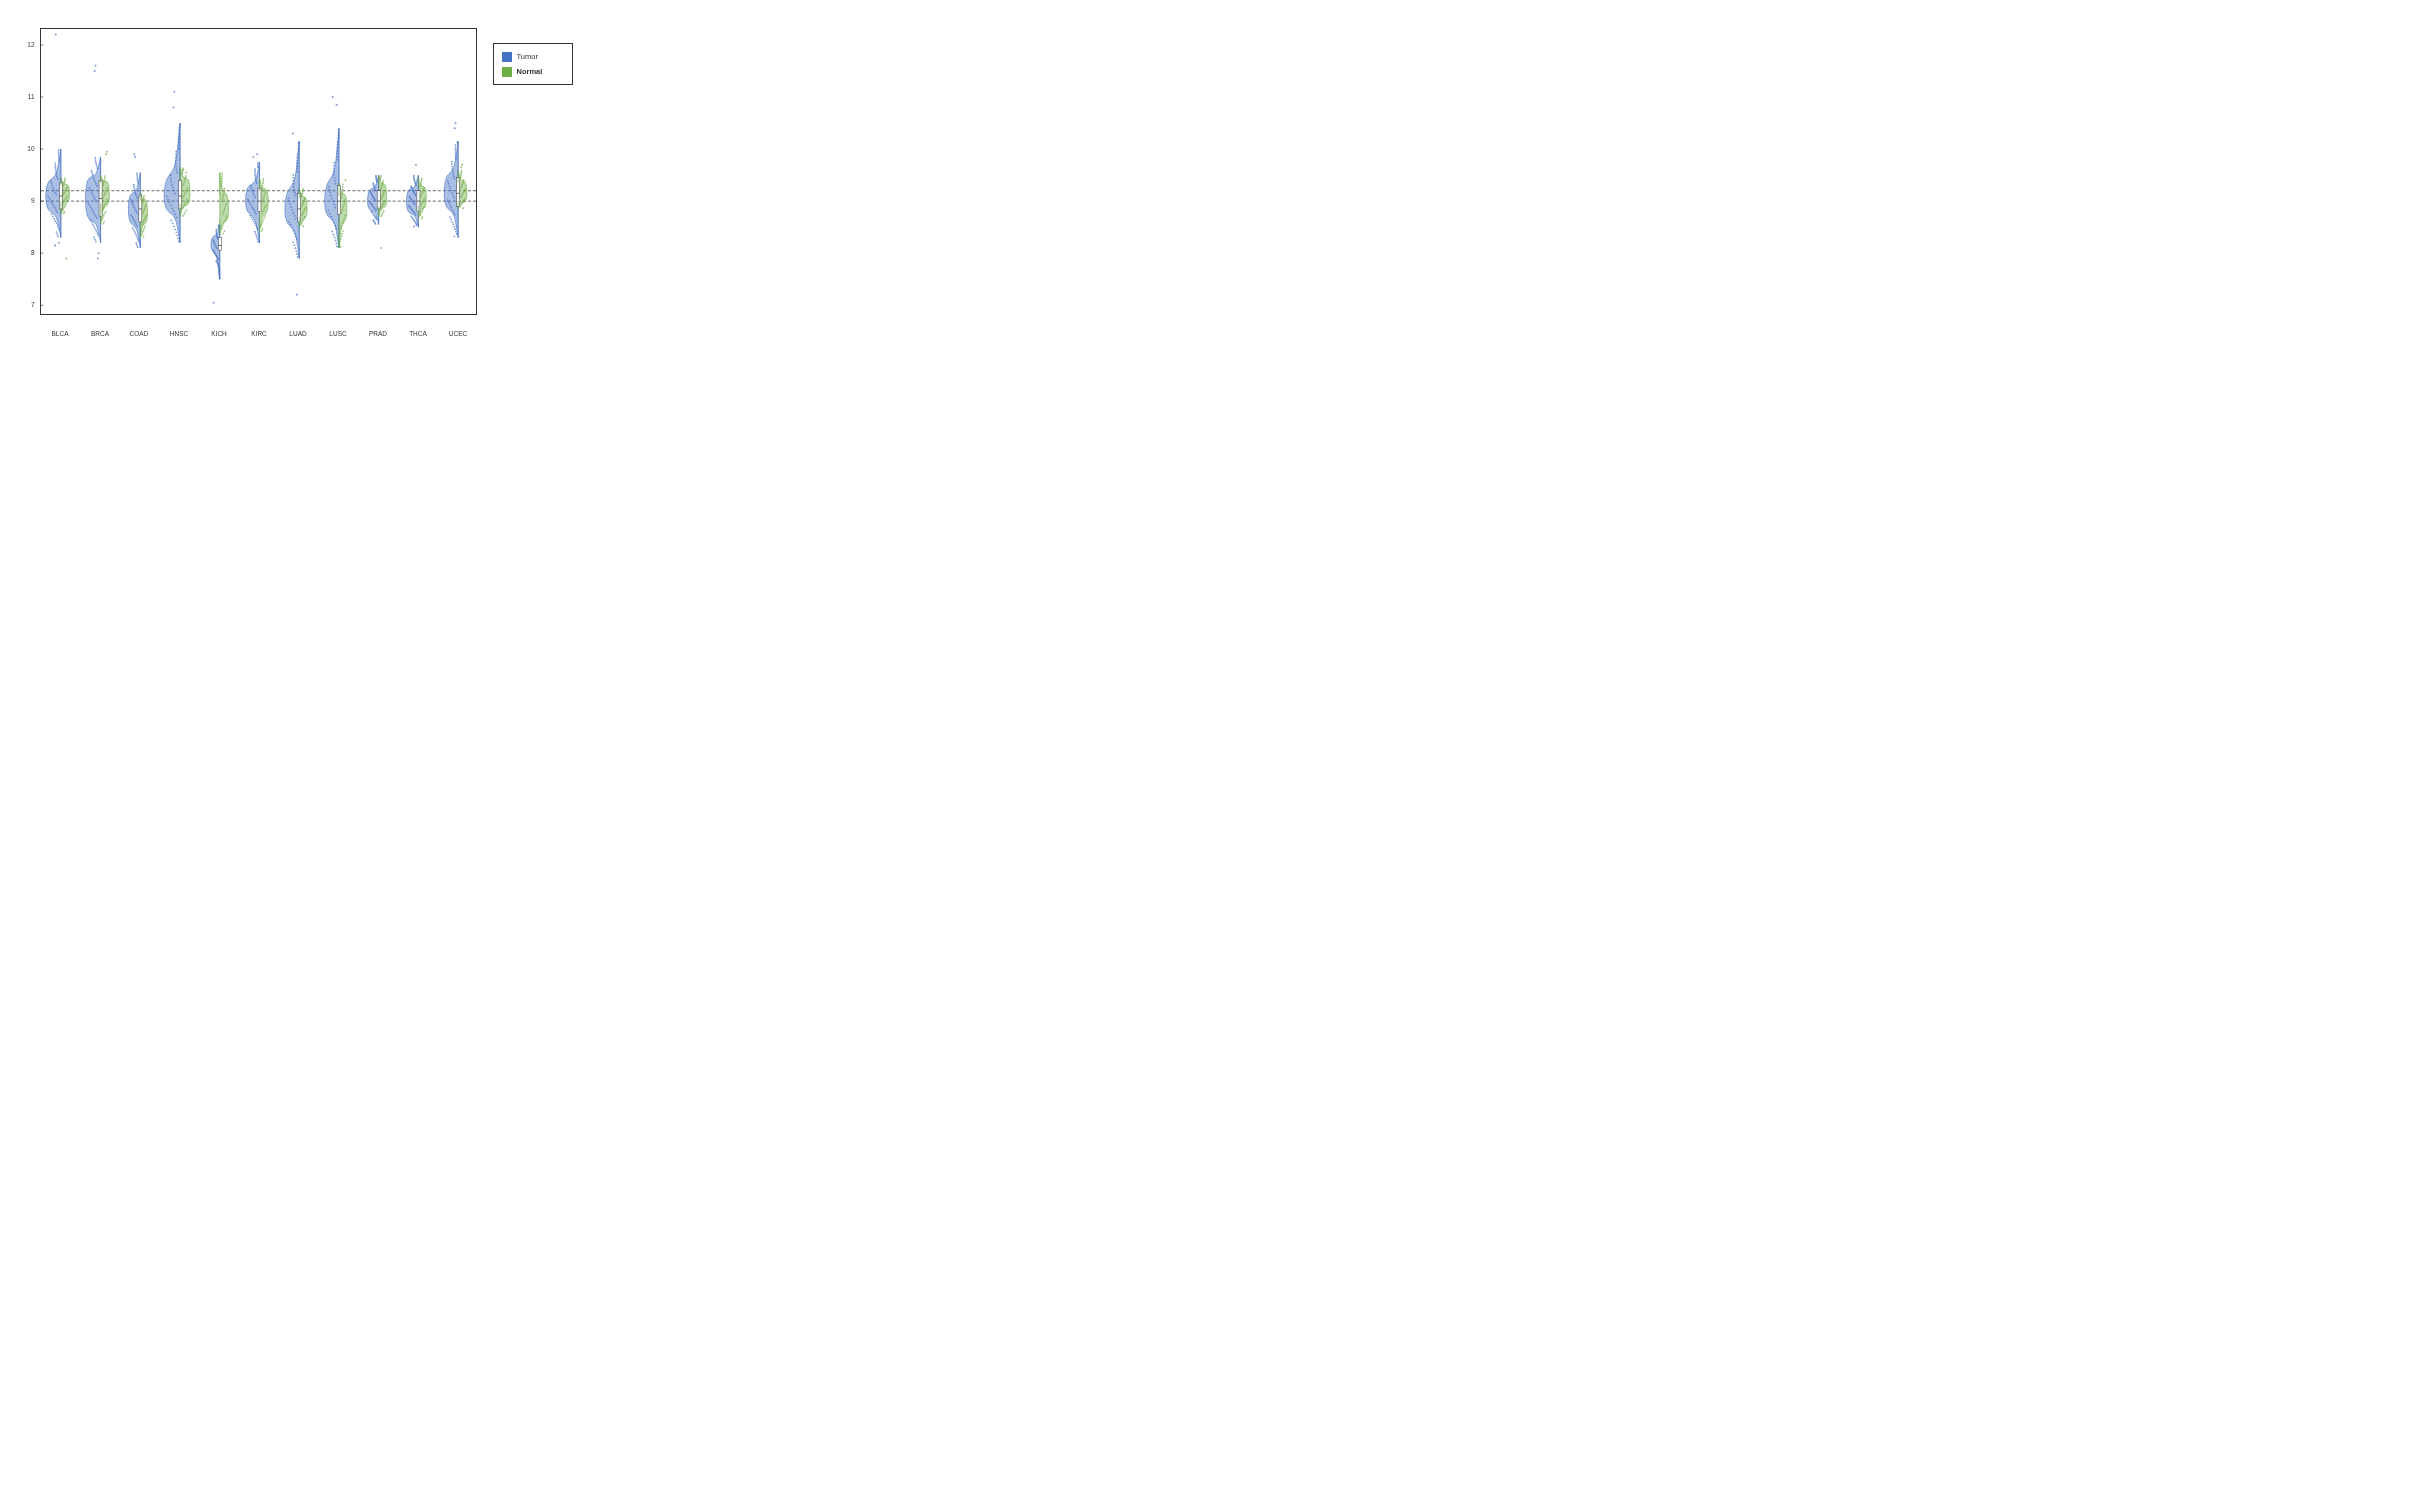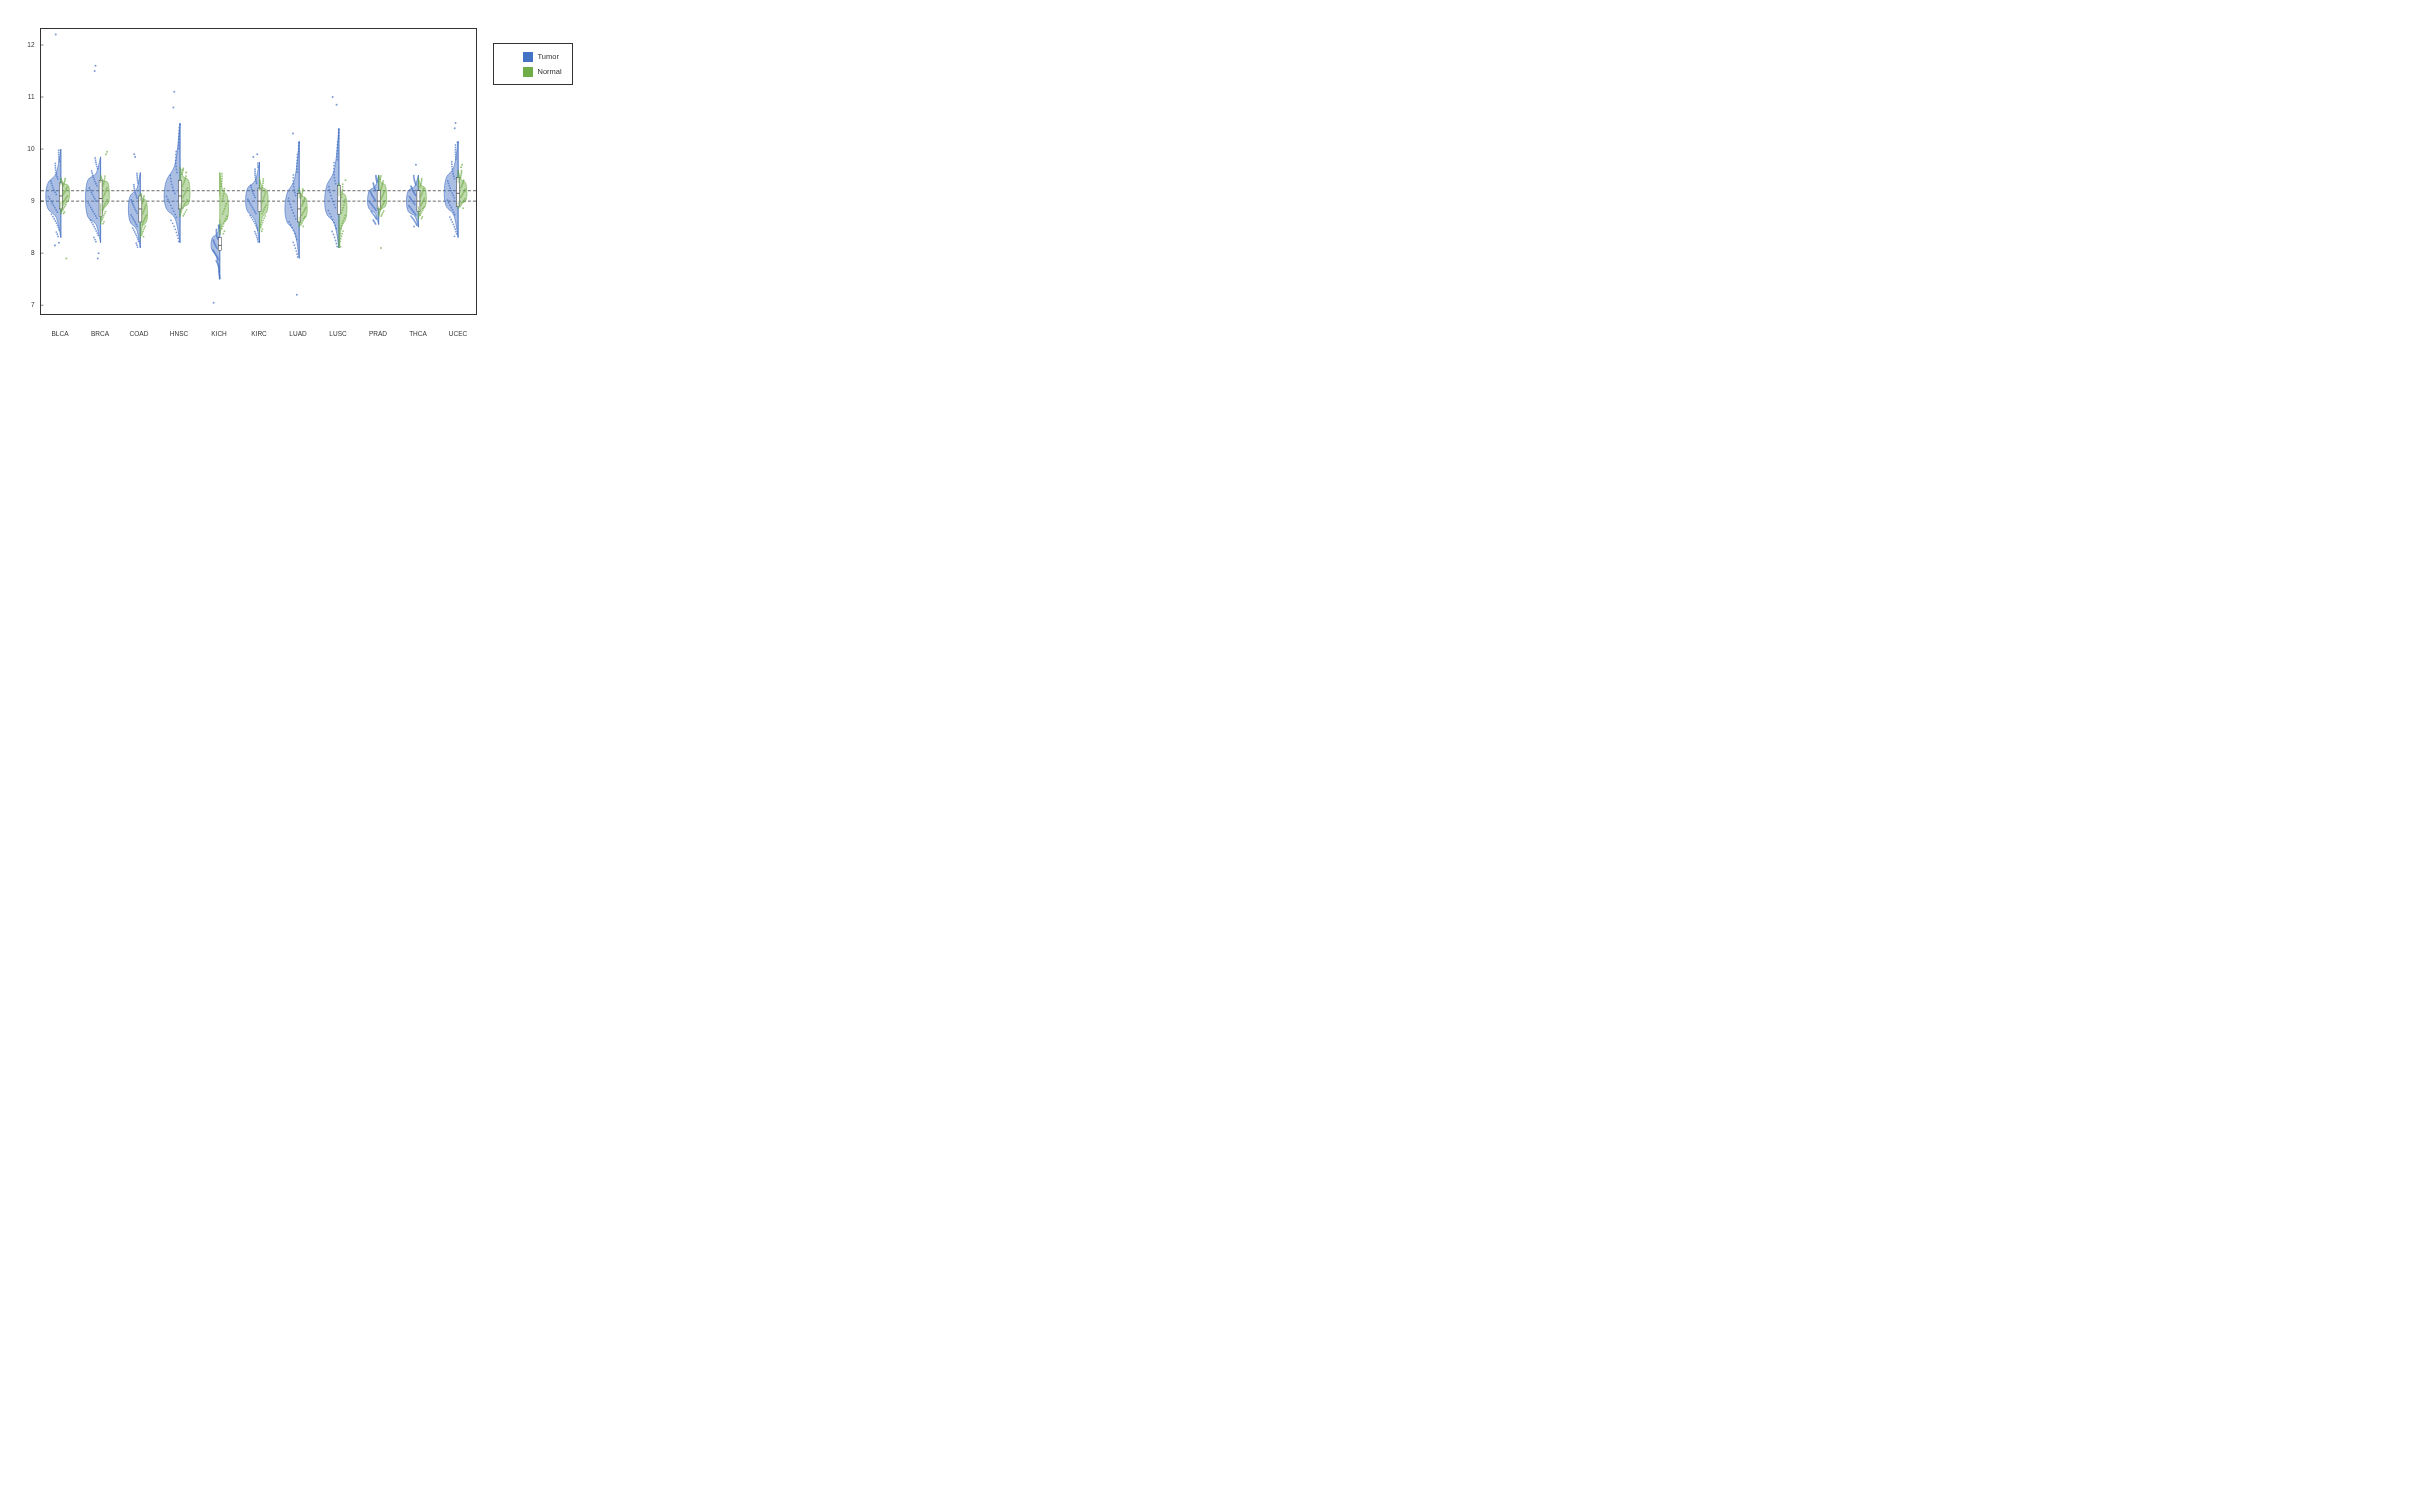--- a/index.html
+++ b/index.html
@@ -90,23 +90,22 @@
       left: 453px;
       width: 80px;
       border: 0.8px solid #333;
       padding: 7.5px 7.5px;
       background: #fff;
     }
     .legend-item {
       display: flex;
       align-items: center;
       margin-bottom: 5px;
-      margin-left: 21px;
-    }
-    .legend-item:last-child { margin-bottom: 0; }
+    }
+    .legend-item:last-child { margin-bottom: 0; font-weight: bold; }
     .legend-color-box {
       width: 10px;
       height: 10px;
       margin-right: 5px;
       flex-shrink: 0;
     }
     .legend-label {
       font-size: 7.5px;
       color: #333;
     }

